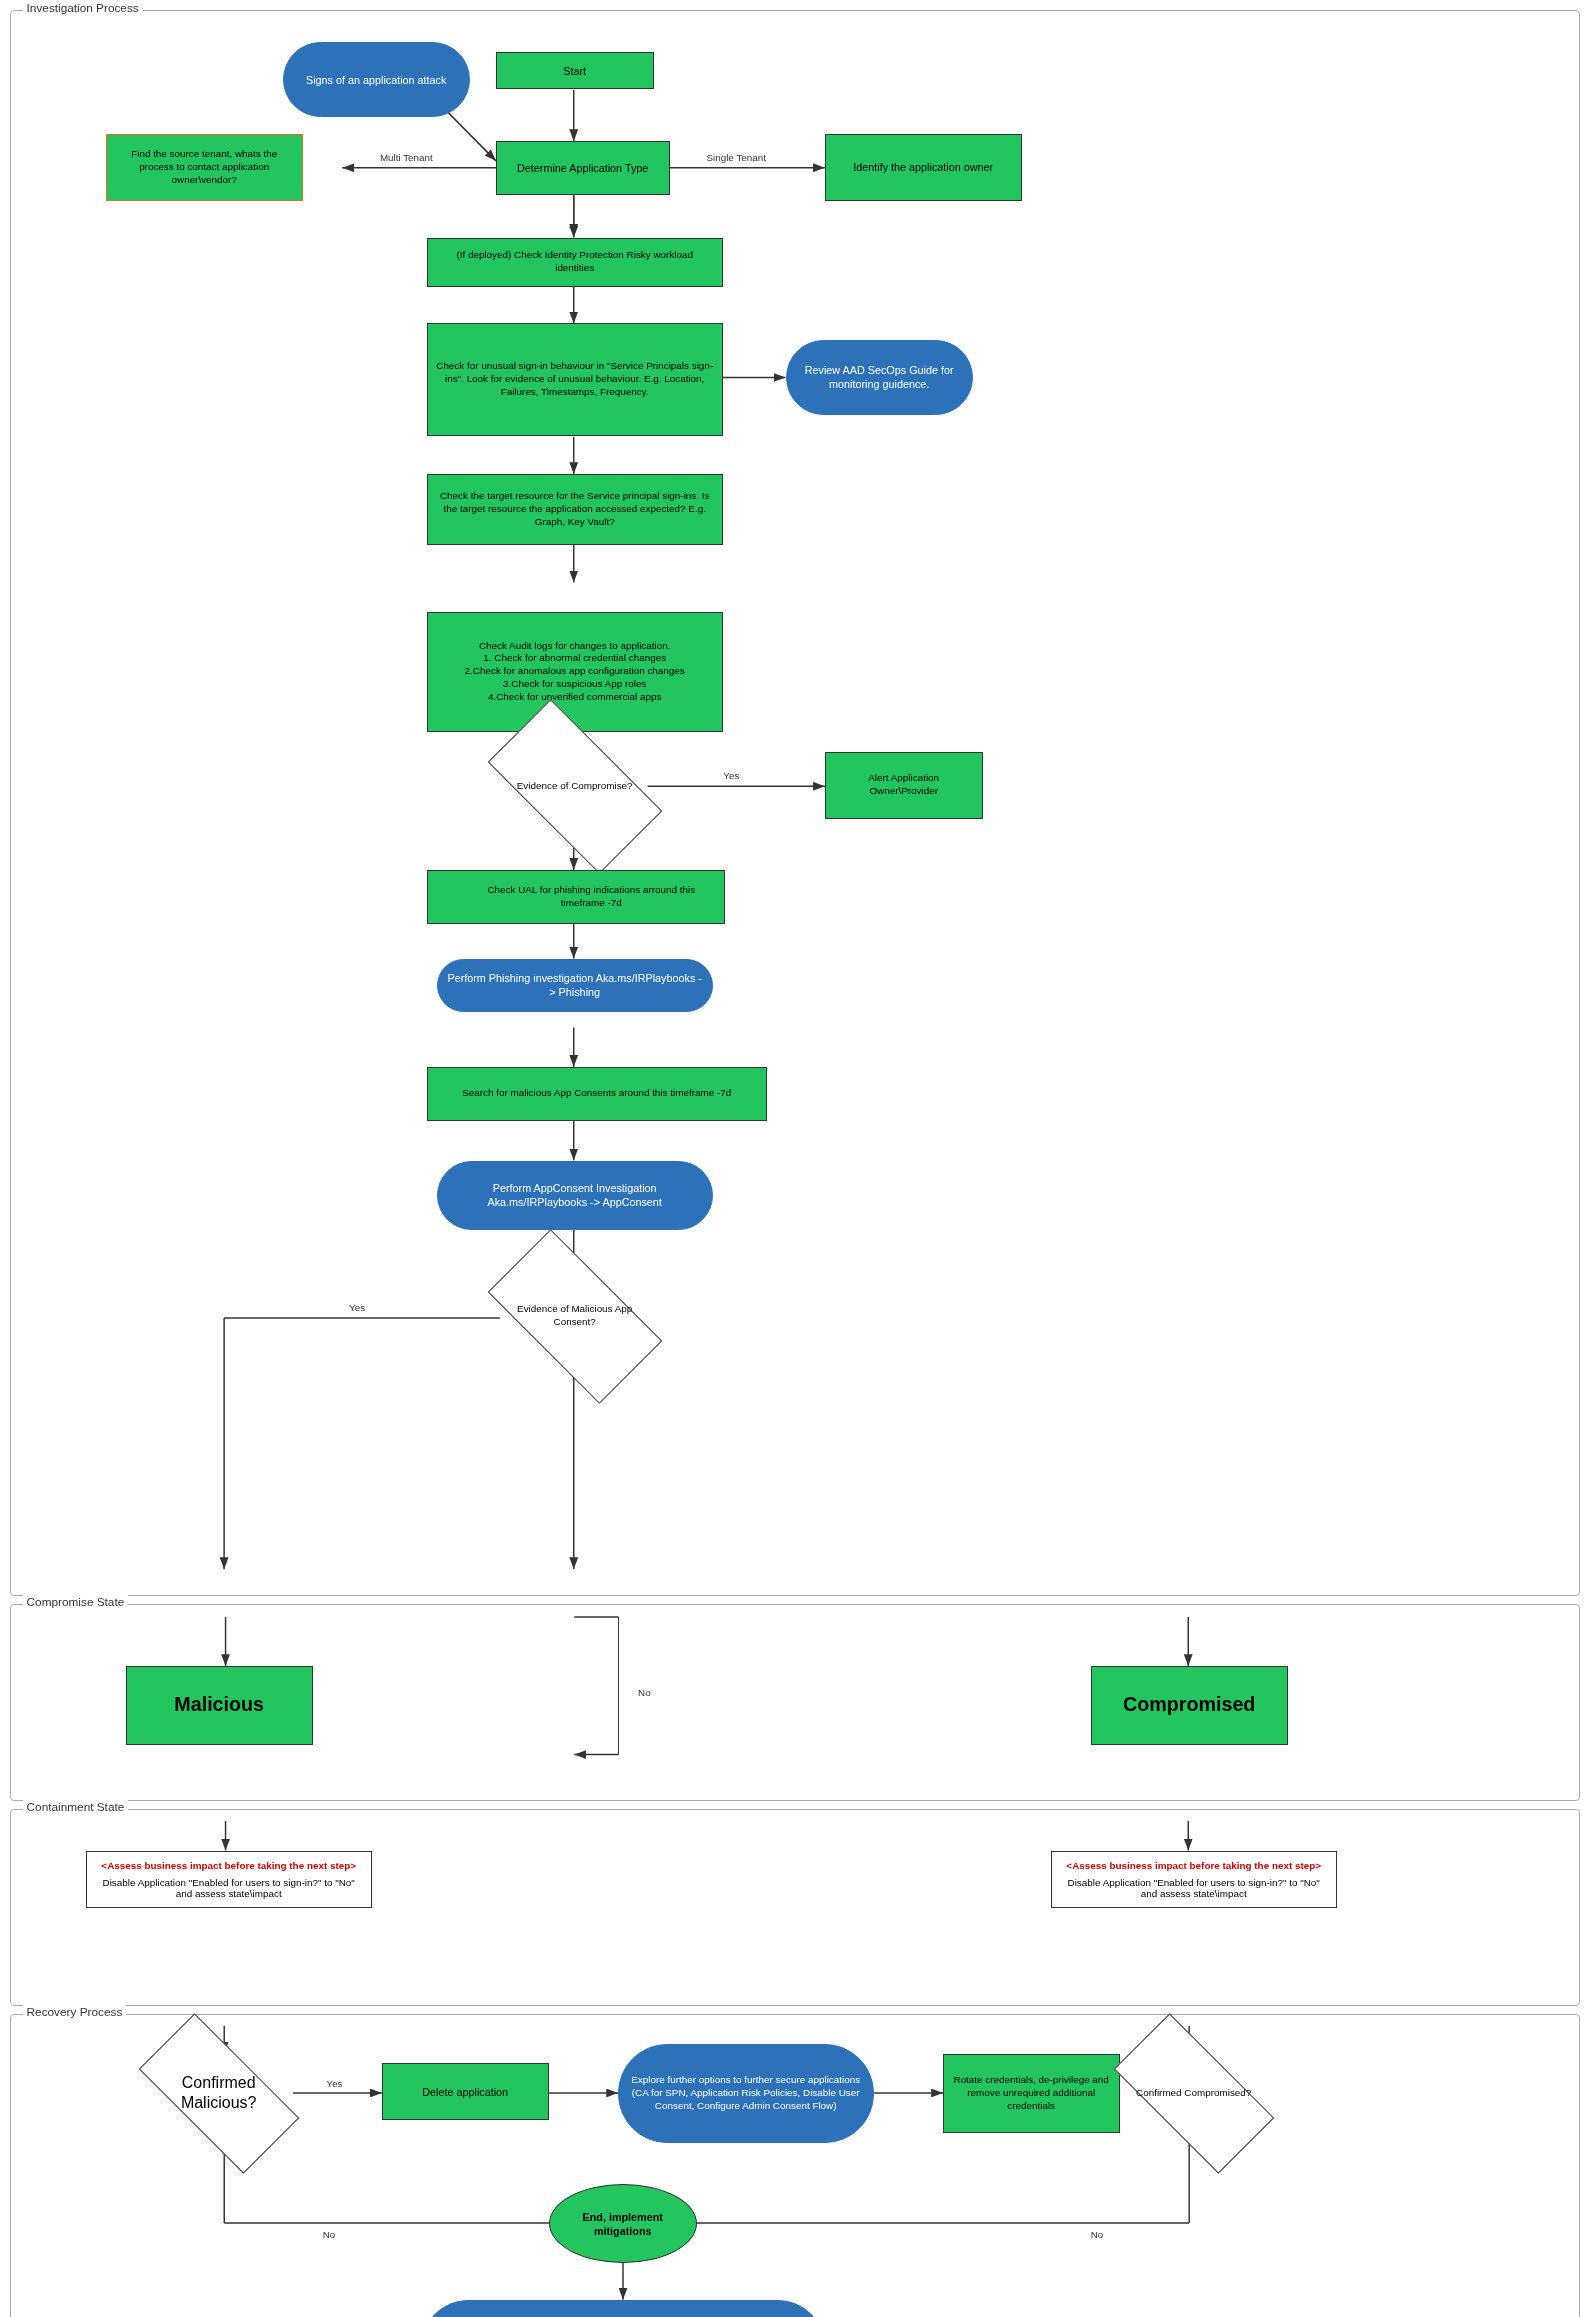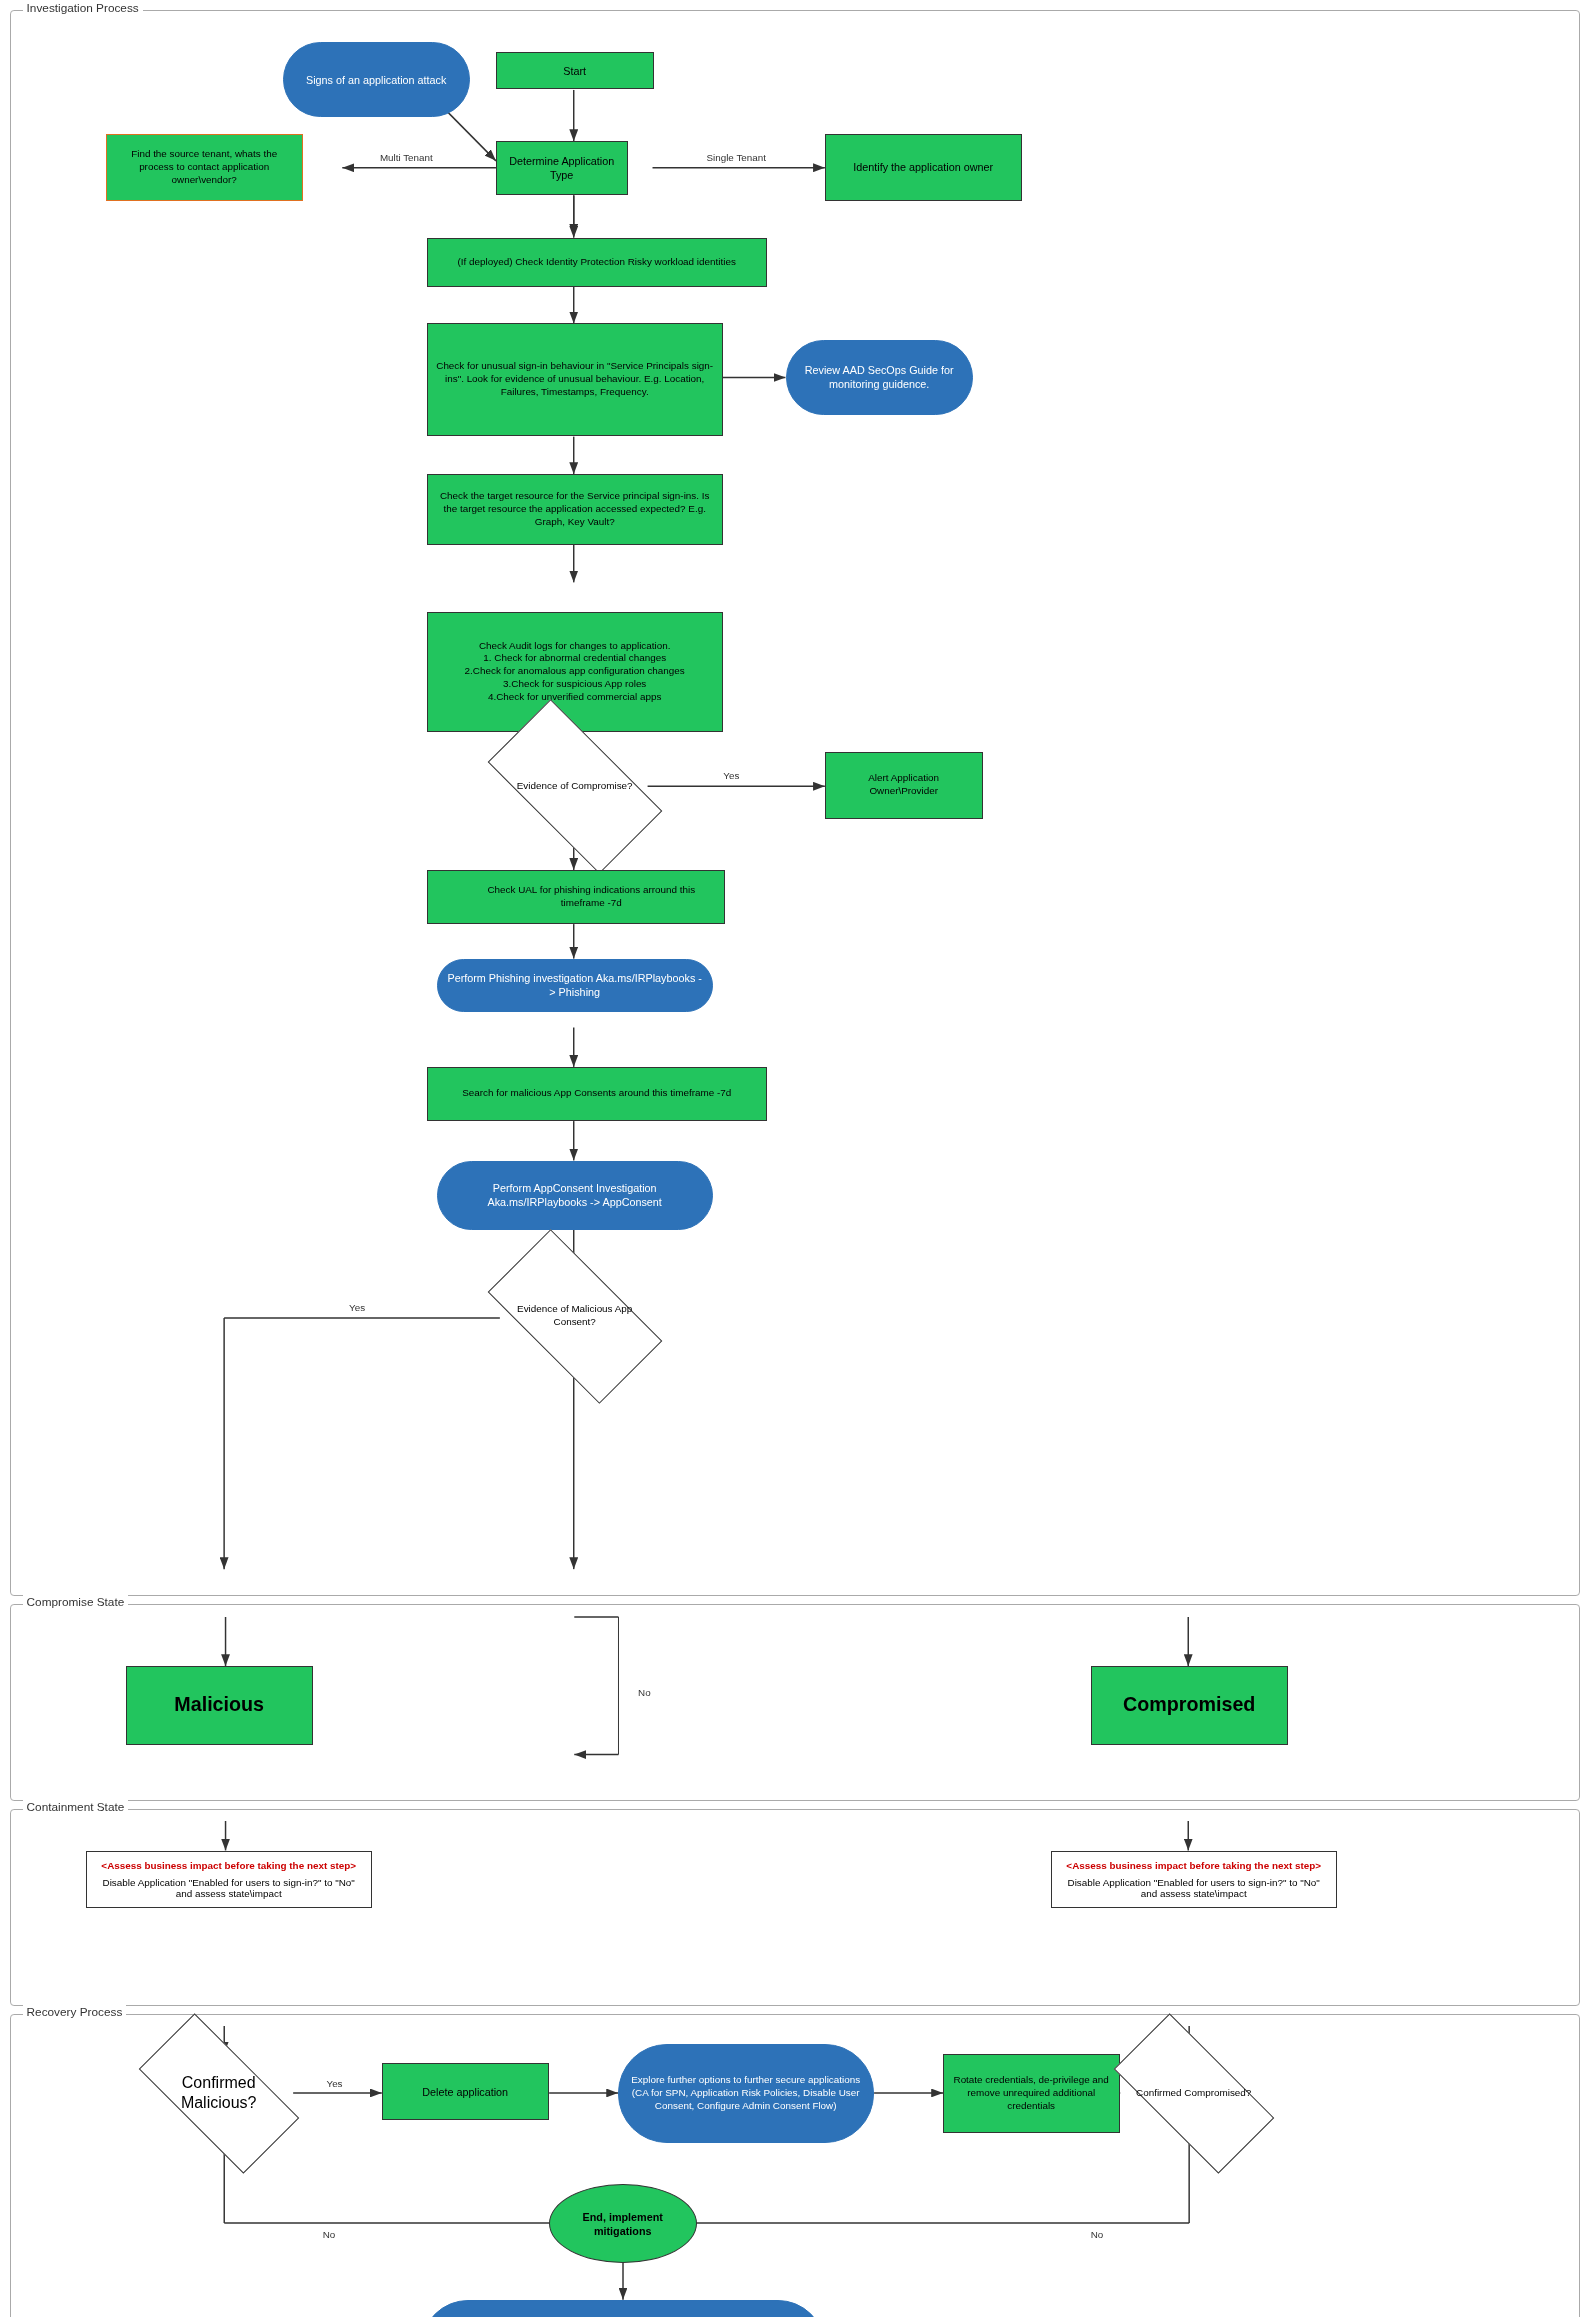--- a/index.html
+++ b/index.html
@@ -176,33 +176,33 @@
       </svg>
 
       <div class="box" style="left:469px; top:29.6px; width:158px; height:37px;">
         <span>Start</span>
       </div>
 
       <div class="box blue-fill" style="left:256px; top:19.7px; width:187px; height:75px; border-radius:39px; font-size:10.8px;">
         <span>Signs of an application attack</span>
       </div>
 
-      <div class="box" style="left:469px; top:118px; width:132px; height:54px;">
+      <div class="box" style="left:469px; top:118px; width:174px; height:54px;">
         <span>Determine Application Type</span>
       </div>
 
       <div class="box orange-border" style="left:79px; top:111px; width:197px; height:67px;">
         <span style="font-size:9.9px;">Find the source tenant, whats the process to contact application owner\vendor?</span>
       </div>
 
       <div class="box" style="left:798px; top:111px; width:197px; height:67px;">
         <span>Identify the application owner</span>
       </div>
 
-      <div class="box" style="left:400px; top:215px; width:340px; height:49px;">
+      <div class="box" style="left:400px; top:215px; width:296px; height:49px;">
         <span style="font-size:9.9px;">(If deployed) Check Identity Protection Risky workload identities</span>
       </div>
 
       <div class="box" style="left:400px; top:300px; width:296px; height:113px;">
         <span style="font-size:9.9px;">Check for unusual sign-in behaviour in "Service Principals sign-ins". Look for evidence of unusual behaviour. E.g. Location, Failures, Timestamps, Frequency.</span>
       </div>
 
       <div class="box blue-fill" style="left:759px; top:317px; width:187px; height:75px; border-radius:39px; font-size:10.8px;">
         <span>Review AAD SecOps Guide for monitoring guidence.</span>
       </div>

